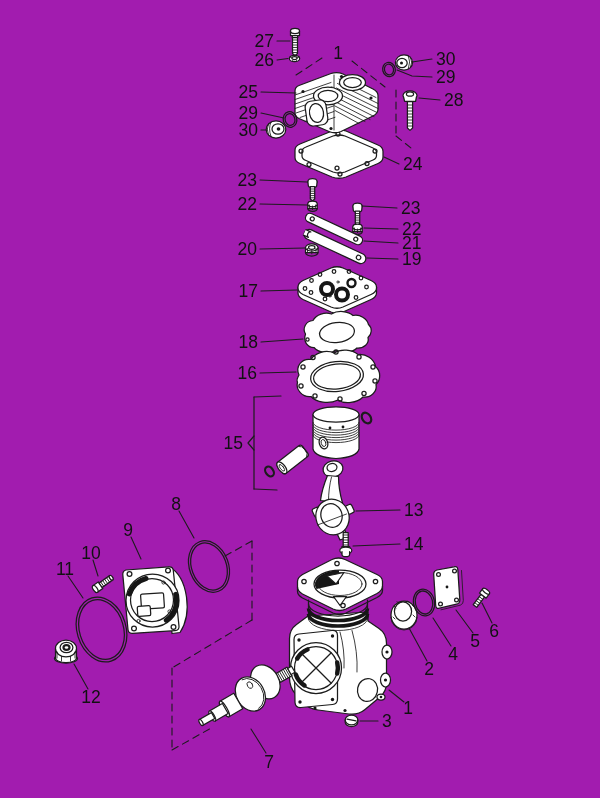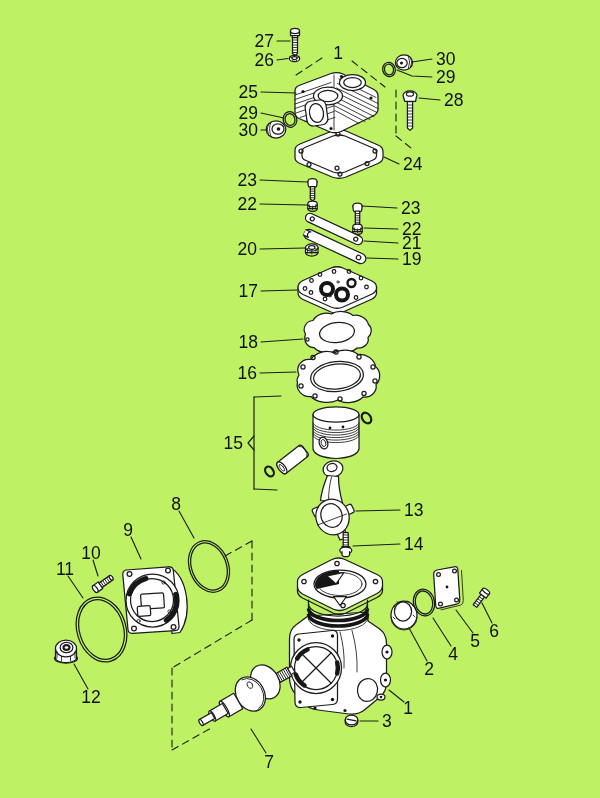--- a/index.html
+++ b/index.html
@@ -1,16 +1,16 @@
 <!DOCTYPE html>
 <html><head>
 <meta charset="utf-8">
 <style>
   html,body{margin:0;padding:0;background:#ffffff;}
-  .page{width:600px;height:798px;background:#bef264;position:relative;overflow:hidden;}
+  .page{width:600px;height:798px;background:#a21caf;position:relative;overflow:hidden;}
   svg{display:block;}
   .ln{fill:none;stroke:#1c1c1c;stroke-width:1.25;stroke-linecap:round;stroke-linejoin:round;}
   .fw{fill:#ffffff;stroke:#1c1c1c;stroke-width:1.25;stroke-linecap:round;stroke-linejoin:round;}
   .fd{fill:#161616;stroke:none;}
   .thin{stroke-width:0.85;}
   .thick{stroke-width:2.2;}
   .dark4{fill:none;stroke:#161616;stroke-width:4.5;stroke-linecap:round;}
   text.callout{font-family:"Liberation Sans","DejaVu Sans",sans-serif;font-size:17.5px;fill:#111;}
   .leader{fill:none;stroke:#1c1c1c;stroke-width:1.1;stroke-linecap:round;}
   .dashed{fill:none;stroke:#1c1c1c;stroke-width:1.1;stroke-dasharray:7 5;stroke-linecap:round;}

